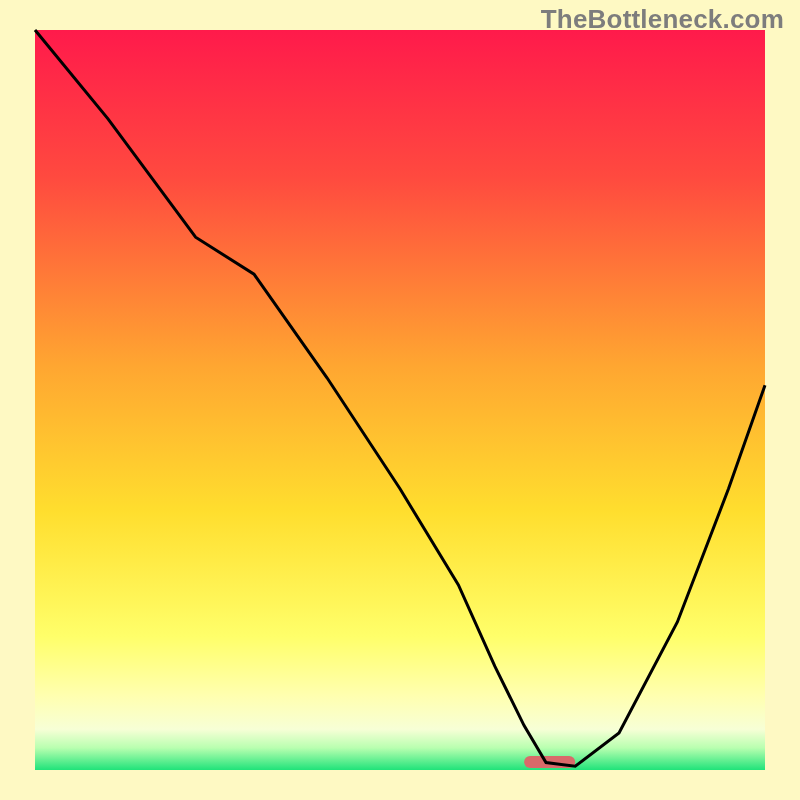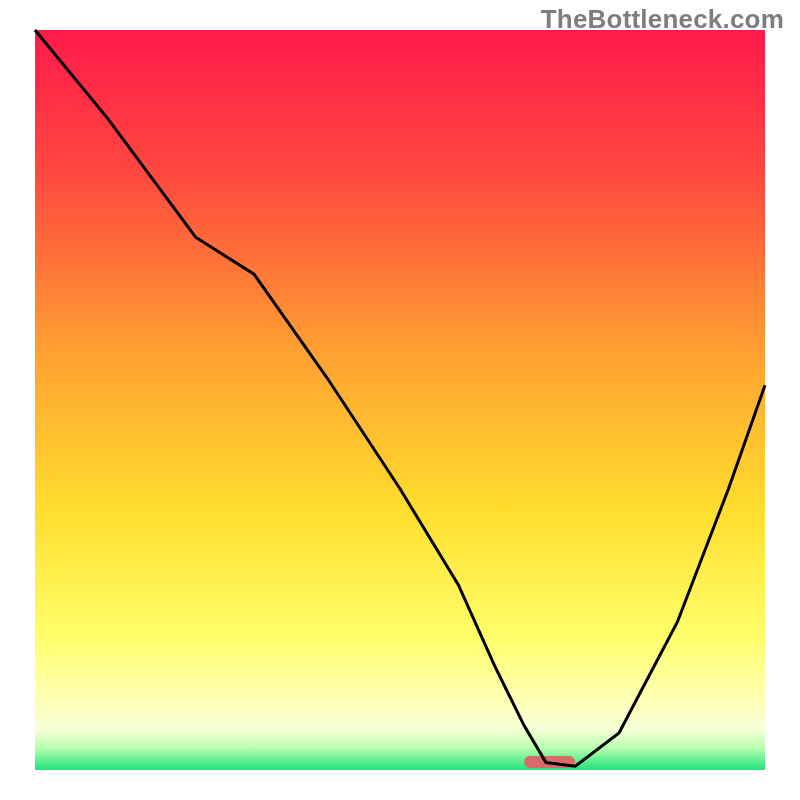--- a/index.html
+++ b/index.html
@@ -7,21 +7,21 @@
     padding: 0;
     width: 800px;
     height: 800px;
     background: #000;
     overflow: hidden;
   }
   .frame {
     position: relative;
     width: 800px;
     height: 800px;
-    background: #ffffff;
+    background: #fef9c3;
   }
   .watermark {
     position: absolute;
     top: 4px;
     right: 16px;
     font-family: Arial, Helvetica, sans-serif;
     font-size: 26px;
     color: #7d7d7d;
     font-weight: 600;
     letter-spacing: 0.2px;

